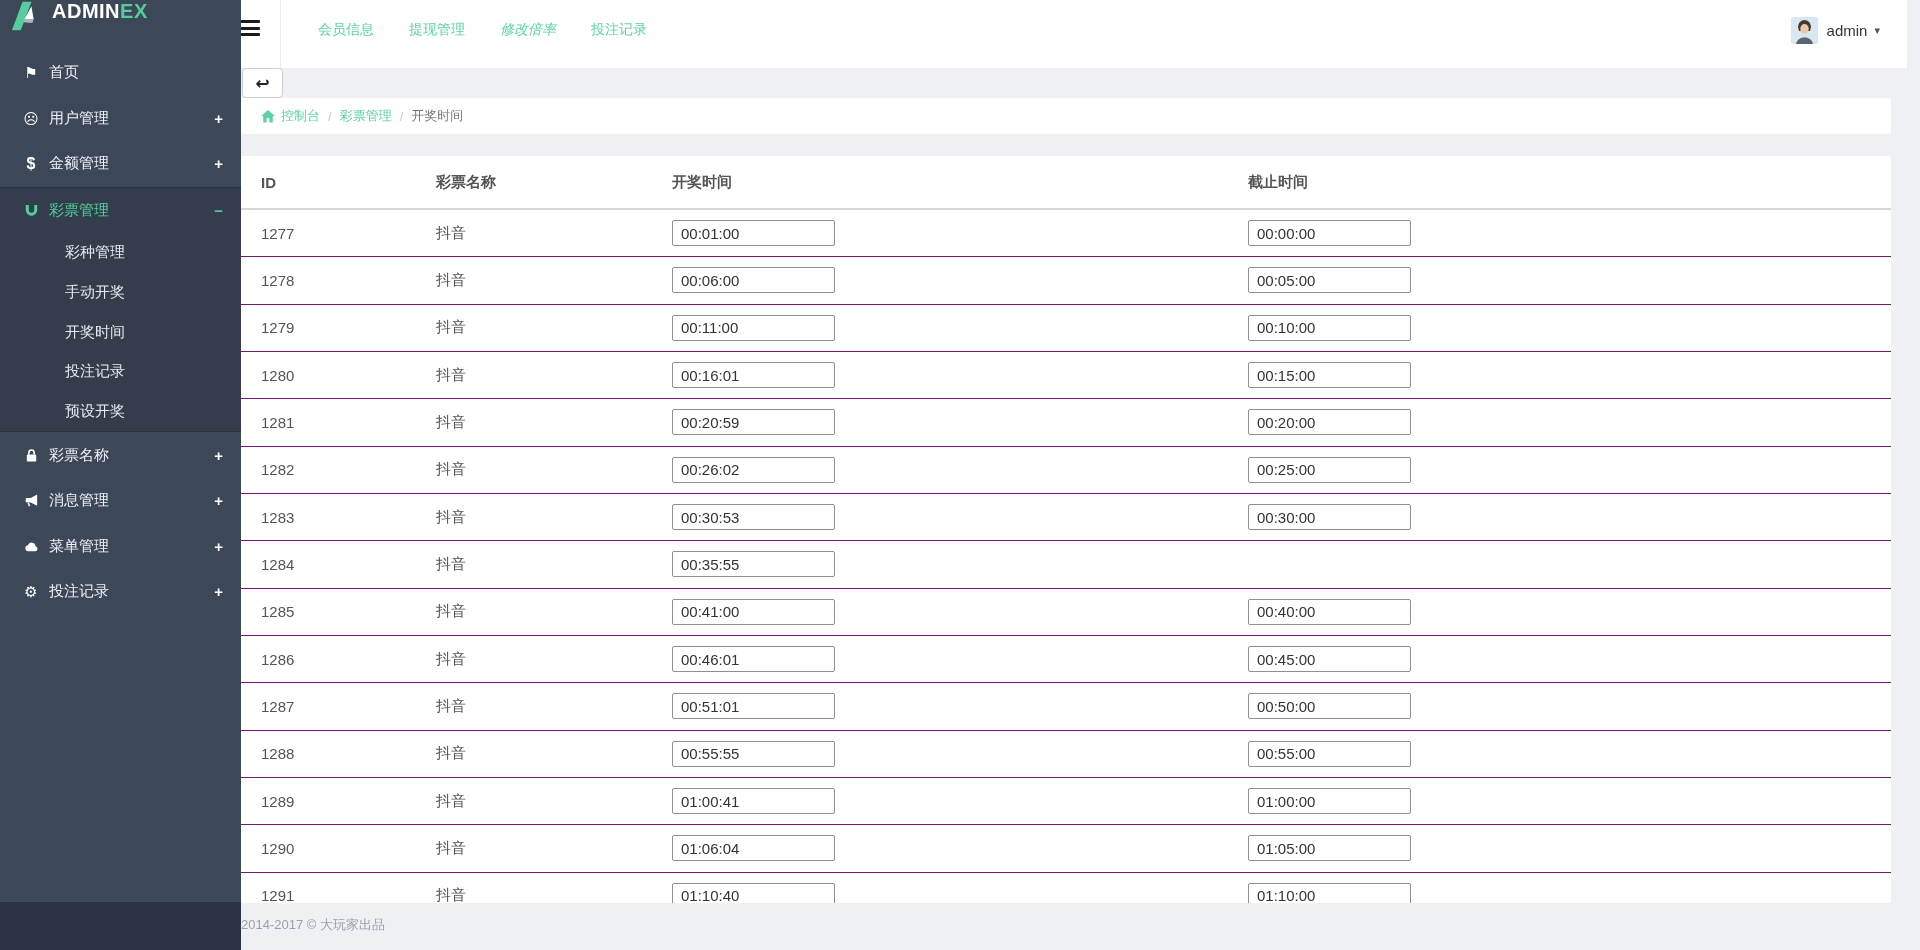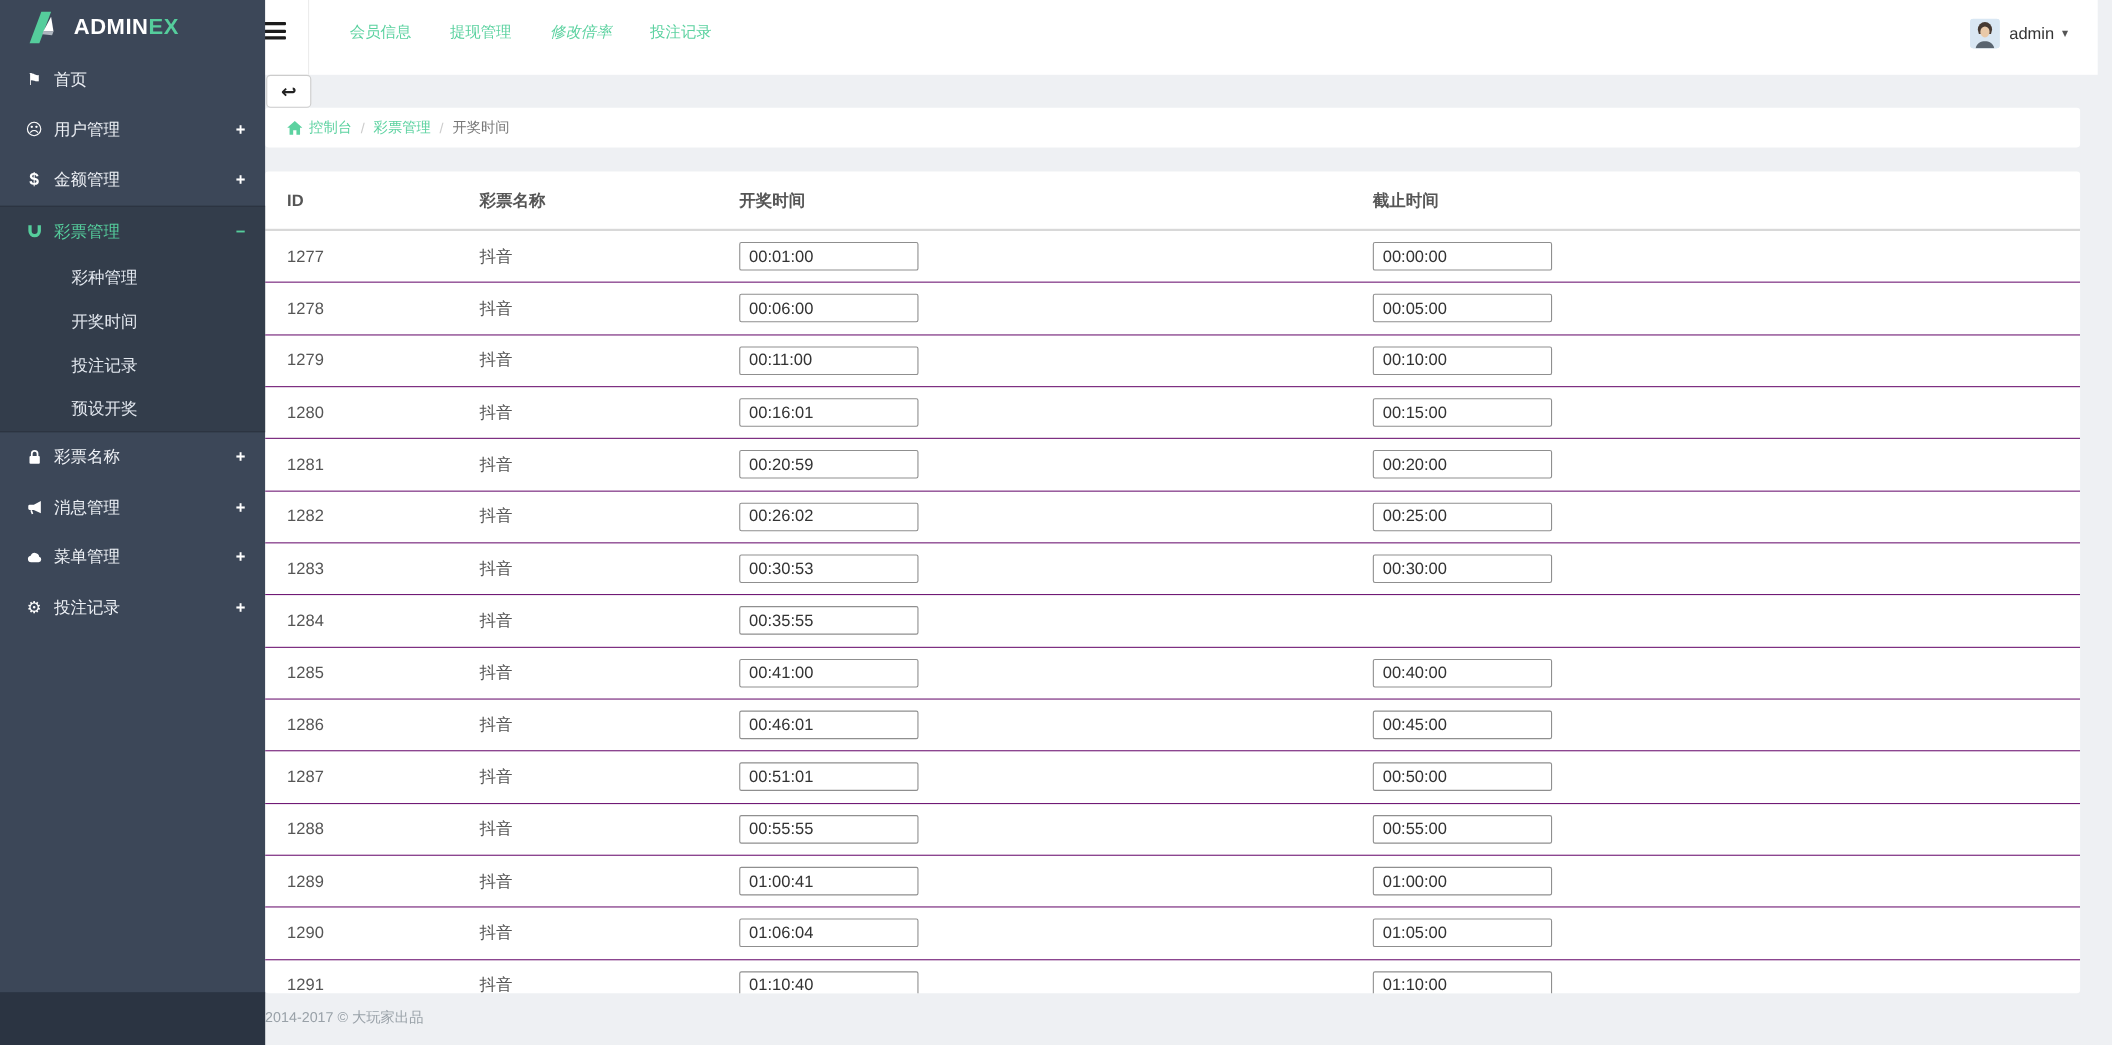--- a/index.html
+++ b/index.html
@@ -5,21 +5,21 @@
   * { margin:0; padding:0; box-sizing:border-box; }
   html,body { width:1920px; height:950px; overflow:hidden;
     font-family:"Liberation Sans","DejaVu Sans",sans-serif; background:#eef0f3; }
   .app { position:relative; width:1920px; height:950px; }
 
   
   .sidebar { position:absolute; left:0; top:0; width:241px; height:950px;
     background:#3c4758; z-index:5; }
   .sidebar::after { content:""; position:absolute; left:0; right:0; bottom:0;
     height:48px; background:#2b3442; }
-  .logo { height:50px; display:flex; align-items:center; padding-left:26px; cursor:pointer; }
+  .logo { height:50px; display:flex; align-items:flex-start; padding-left:11px; cursor:pointer; }
   .logo-mark { margin-right:9px; }
   .brand { font-size:20px; font-weight:bold; color:#ffffff; letter-spacing:.5px; }
   .brand .ex { color:#55cd9c; }
   .menu { padding-top:0; }
   .menu-item { height:45.5px; display:flex; align-items:center;
     padding:0 18px 0 22px; font-size:15px; color:#eef1f6; cursor:pointer; }
   .menu-item .icon { width:18px; margin-right:9px; display:flex;
     justify-content:center; align-items:center; color:#ffffff; }
   .uicon { font-size:15px; line-height:1; }
   .uicon.dollar { font-weight:bold; font-size:16px; }
@@ -117,20 +117,21 @@
           <div class="menu-item active">
             <span class="icon">
               <svg class="sicon" viewBox="0 0 16 16">
                 <path d="M3.5 2 v5.5 a4.5 4.5 0 0 0 9 0 V2" fill="none" stroke="currentColor" stroke-width="3.2"></path>
               </svg>
             </span>
             <span class="lbl">彩票管理</span>
             <span class="expand-sign">−</span>
           </div>
           <div class="submenu-item">彩种管理</div>
+          <div class="submenu-item">手动开奖</div>
           <div class="submenu-item">开奖时间</div>
           <div class="submenu-item">投注记录</div>
           <div class="submenu-item">预设开奖</div>
         </div>
         <div class="menu-item">
           <span class="icon">
             <svg class="sicon" viewBox="0 0 16 16">
               <rect x="3" y="7" width="10" height="7.5" rx="1" fill="currentColor"></rect>
               <path d="M5.2 7 V4.9 a2.8 2.8 0 0 1 5.6 0 V7" fill="none" stroke="currentColor" stroke-width="1.7"></path>
             </svg>

